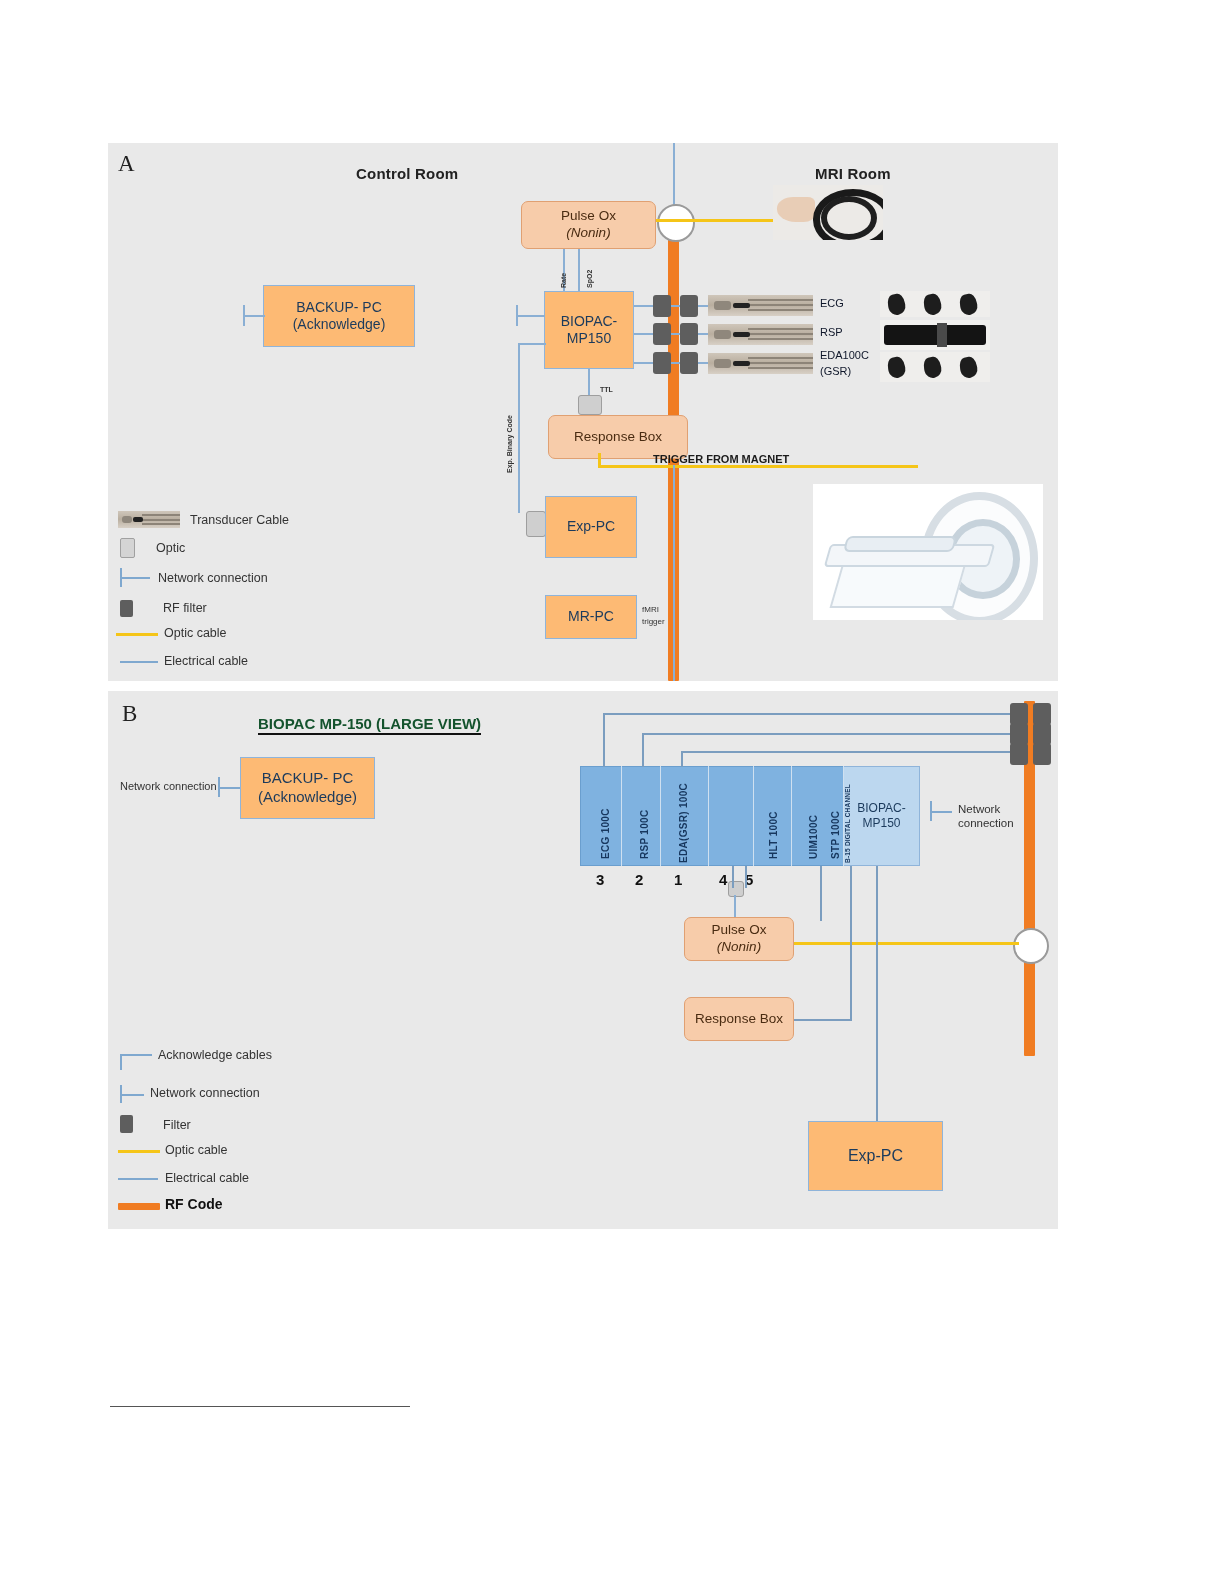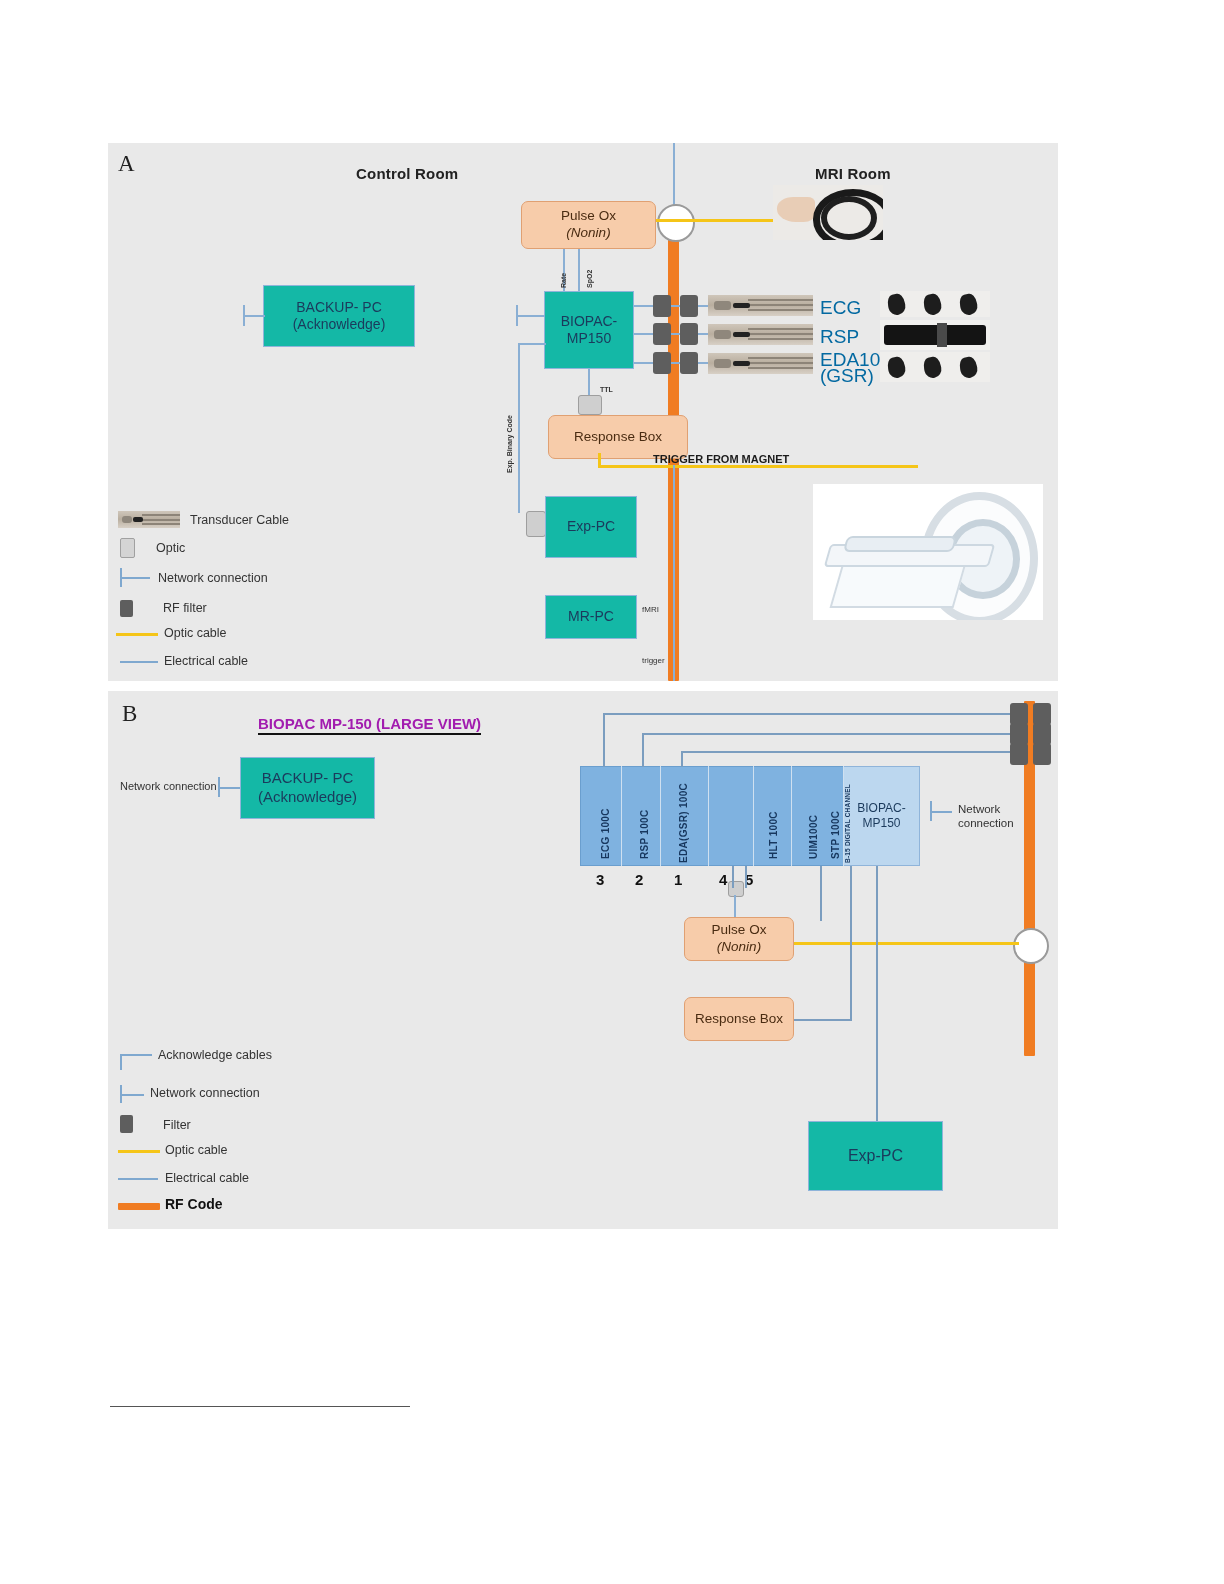--- a/index.html
+++ b/index.html
@@ -5,21 +5,21 @@
   html,body{margin:0;padding:0;background:#fff;}
   body{width:1224px;height:1584px;position:relative;font-family:"Liberation Sans",sans-serif;color:#1a1a1a;overflow:hidden;}
 
   .panel{position:absolute;background:#e9e9e9;}
   #panelA{left:108px;top:143px;width:950px;height:538px;}
   #panelB{left:108px;top:691px;width:950px;height:538px;}
 
   .plabel{position:absolute;font-size:23px;font-weight:400;color:#222;font-family:"Liberation Serif",serif;}
   .roomtitle{position:absolute;font-size:15px;font-weight:bold;color:#222;letter-spacing:.2px;}
 
-  .bbox{position:absolute;background:#14b8a6;border:1px solid #8fb4da;box-sizing:border-box;
+  .bbox{position:absolute;background:#fdba74;border:1px solid #8fb4da;box-sizing:border-box;
         display:flex;align-items:center;justify-content:center;text-align:center;
         font-size:14px;color:#1b3a5c;line-height:1.25;}
   .bbox.light{background:#bcd7ef;}
   .obox{position:absolute;background:#f7ccaa;border:1px solid #e0a072;border-radius:7px;box-sizing:border-box;
         display:flex;align-items:center;justify-content:center;text-align:center;
         font-size:13.5px;color:#4a2c12;line-height:1.25;}
 
   .vline{position:absolute;background:#8aafd4;width:2px;}
   .hline{position:absolute;background:#8aafd4;height:2px;}
   .vline.dk{background:#7b9dbf;}
@@ -30,21 +30,21 @@
   .rfcircle{position:absolute;background:#fff;border:2px solid #9a9a9a;border-radius:50%;}
   .filter{position:absolute;background:#5e5e5e;border-radius:3px;}
   .port{position:absolute;background:#cfcfcf;border:1px solid #9e9e9e;border-radius:3px;}
 
   .rot{position:absolute;transform-origin:left top;white-space:nowrap;}
   .tiny{font-size:7px;color:#333;font-weight:bold;}
   .tiny2{font-size:8px;color:#333;}
   .modlabel{font-size:10px;font-weight:bold;color:#17375e;letter-spacing:.3px;}
   .micro{font-size:6.5px;font-weight:bold;color:#17375e;letter-spacing:.2px;}
 
-  .sensorlabel{position:absolute;font-size:19px;color:#0369a1;line-height:1.2;}
+  .sensorlabel{position:absolute;font-size:11px;color:#0f172a;line-height:1.2;}
   .num{position:absolute;font-size:15px;font-weight:bold;color:#111;}
 
   .legend-text{position:absolute;font-size:12.5px;color:#333;}
   .legend-text.b{font-weight:bold;font-size:14px;color:#111;}
 
   .sw-line{position:absolute;height:2px;background:#7fa8cf;}
   .sw-optic{position:absolute;height:3px;background:#f5c518;}
   .sw-rf{position:absolute;height:7px;background:#f07c22;border-radius:1px;}
   .sw-net-h{position:absolute;height:2px;background:#7fa8cf;}
   .sw-net-v{position:absolute;width:2px;background:#7fa8cf;}
@@ -194,21 +194,21 @@
   <div style="position:absolute;left:545px;top:310px;font-size:11px;font-weight:bold;color:#1b1b1b;">TRIGGER FROM MAGNET</div>
 
   <div class="port" style="left:418px;top:368px;width:18px;height:24px;"></div>
   <div class="bbox" style="left:437px;top:353px;width:92px;height:62px;">
     <span>Exp-PC</span>
   </div>
   <div class="bbox" style="left:437px;top:452px;width:92px;height:44px;">
     <span>MR-PC</span>
   </div>
   <div class="rot tiny2" style="left:534px;top:462px;">fMRI</div>
-  <div class="rot tiny2" style="left:534px;top:474px;margin-top:39px;">trigger</div>
+  <div class="rot tiny2" style="left:534px;top:474px;">trigger</div>
   <div class="vline" style="left:565px;top:322px;height:216px;"></div>
 
   <div class="mripic photo" style="left:705px;top:341px;width:230px;height:136px;">
     <div class="bore"></div>
     <div class="bore2"></div>
     <div class="base"></div>
     <div class="table"></div>
     <div class="body"></div>
   </div>
 
@@ -234,21 +234,21 @@
   <div class="sw-optic" style="left:8px;top:490px;width:42px;"></div>
   <div class="legend-text" style="left:56px;top:483px;">Optic cable</div>
 
   <div class="sw-line" style="left:12px;top:518px;width:38px;"></div>
   <div class="legend-text" style="left:56px;top:511px;">Electrical cable</div>
 </div>
 
 <div class="panel" id="panelB">
 
   <div class="plabel" style="left:14px;top:10px;">B</div>
-  <div style="position:absolute;left:150px;top:24px;font-size:15px;font-weight:bold;color:#a21caf;">
+  <div style="position:absolute;left:150px;top:24px;font-size:15px;font-weight:bold;color:#14532d;">
     <span class="underline">BIOPAC MP-150 (LARGE VIEW)</span>
   </div>
 
   <div class="rfpanel" style="left:916px;top:10px;height:355px;"></div>
   <div class="rfcircle" style="left:905px;top:237px;width:32px;height:32px;"></div>
 
   <div class="legend-text" style="left:12px;top:89px;font-size:11px;">Network  connection</div>
   <div class="sw-net-h" style="left:110px;top:96px;width:22px;"></div>
   <div class="sw-net-v" style="left:110px;top:86px;height:20px;"></div>
   <div class="bbox" style="left:132px;top:66px;width:135px;height:62px;flex-direction:column;">

